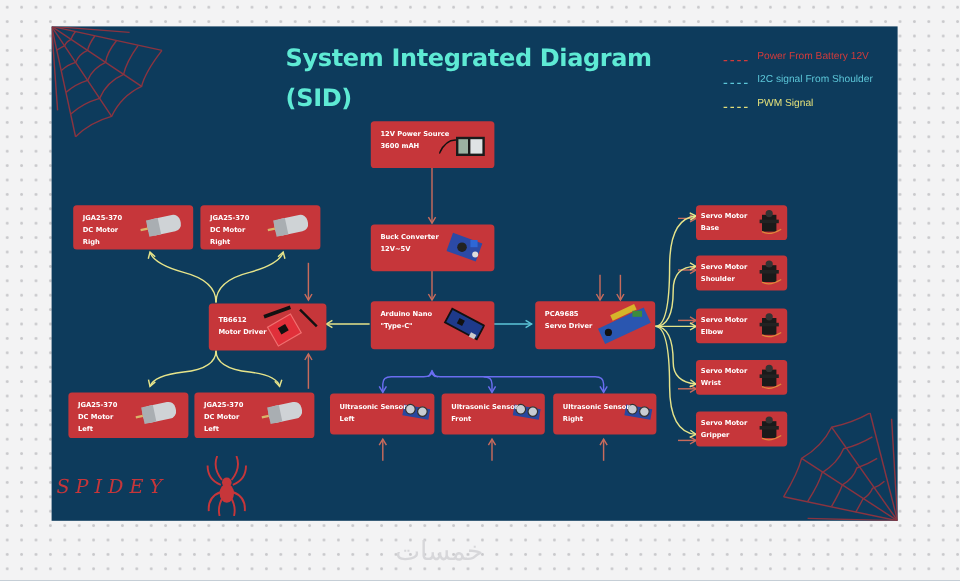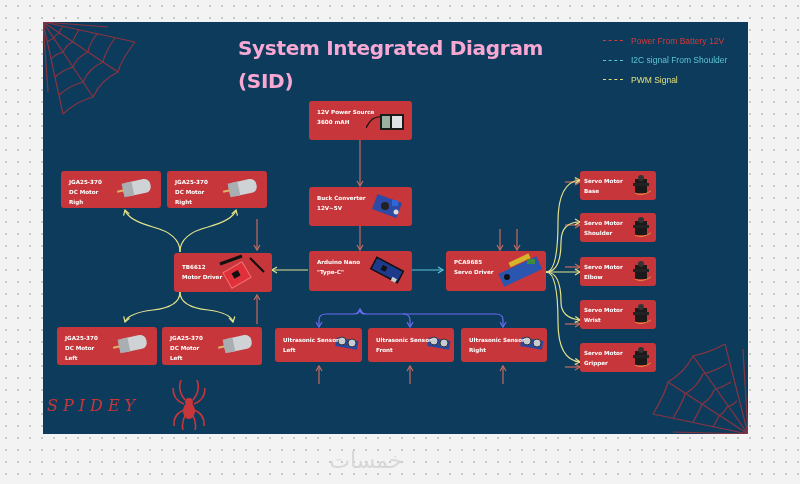--- a/index.html
+++ b/index.html
@@ -8,26 +8,26 @@
     background:#f3f3f4;
     background-image: radial-gradient(circle, #c9c9cc 1px, transparent 1.3px);
     background-size: 12px 12px;
     font-family: "Liberation Sans", sans-serif;
   }
   .board {
     position:absolute; left:43px; top:22px; width:705px; height:412px;
     background:#0d3b5c; overflow:hidden;
   }
   .title {
-    position:absolute; left:195px; top:10px; color:#f9a8d4;
+    position:absolute; left:195px; top:10px; color:#5eead4;
     font-family:"DejaVu Sans", sans-serif; font-weight:bold; font-size:20px; line-height:33px;
     letter-spacing:-0.3px;
   }
   .legend { position:absolute; left:560px; top:9px; }
-  .legend-row { display:flex; align-items:center; height:19.5px; font-size:8.5px; }
+  .legend-row { display:flex; align-items:flex-end; height:19.5px; font-size:8.5px; }
   .legend-dash { width:20px; border-top:1.2px dashed; margin-right:8px; }
   .box {
     position:absolute; background:#c6363a; border-radius:3px; color:#fff;
     font-family:"DejaVu Sans", sans-serif; font-weight:bold; font-size:5.6px; line-height:10px;
     box-sizing:border-box; padding:6px 0 0 8px;
   }
   .box .lbl { position:relative; z-index:2; white-space:nowrap; }
   .box .art { position:absolute; }
   svg.wires { position:absolute; left:0; top:0; }
   .brand {

